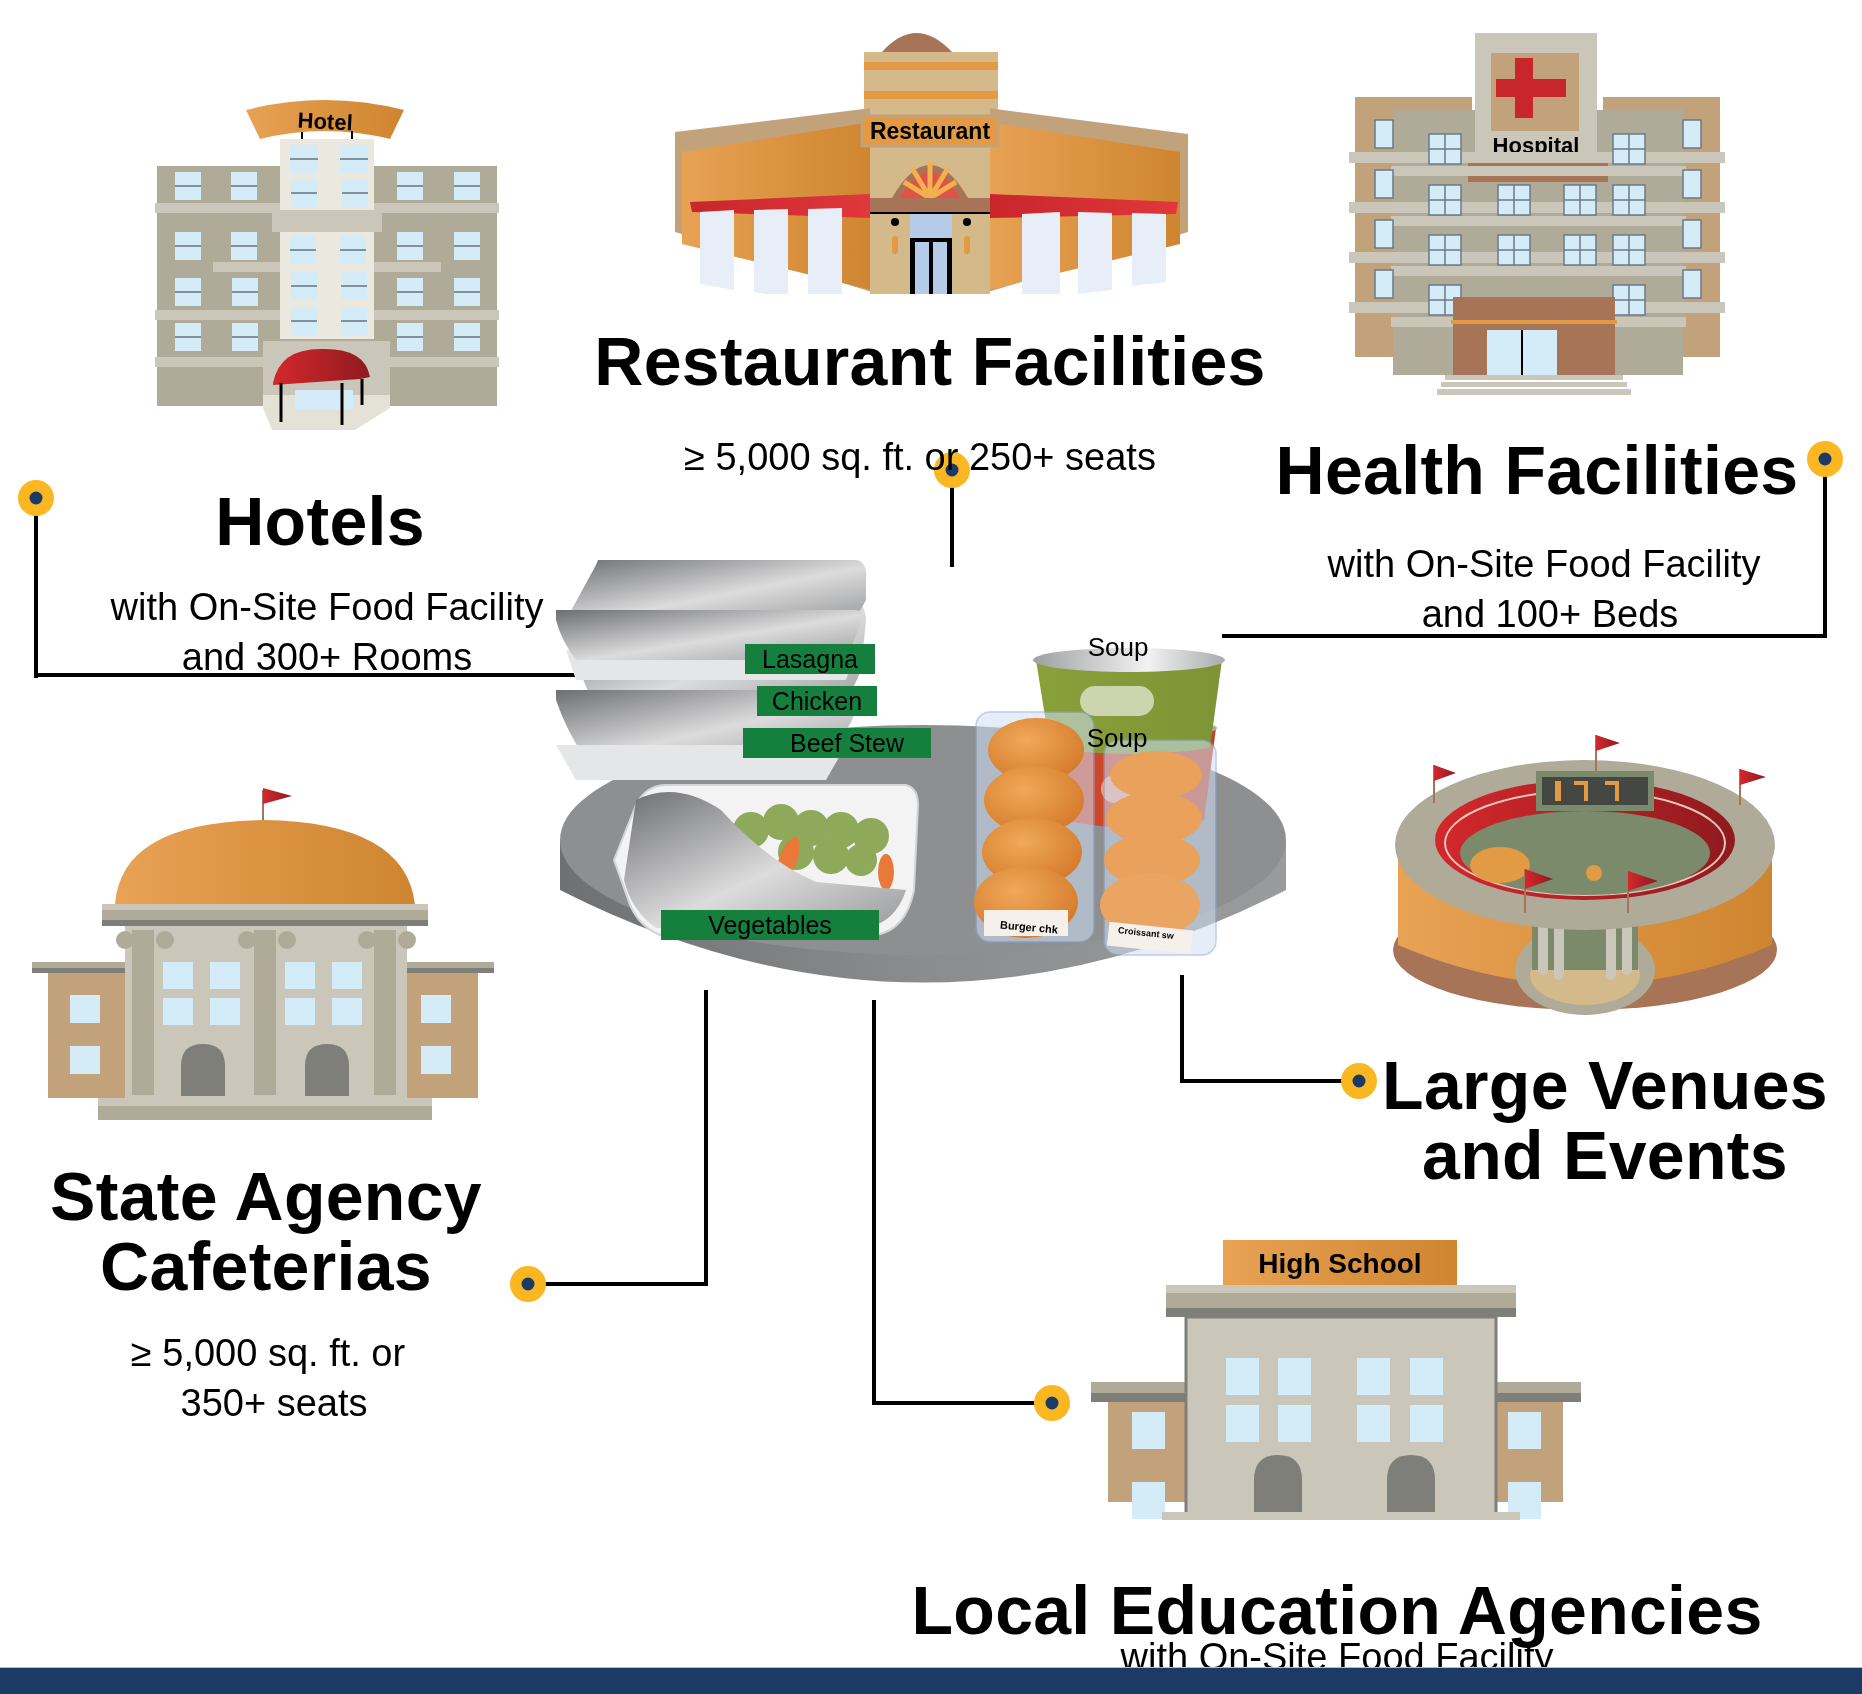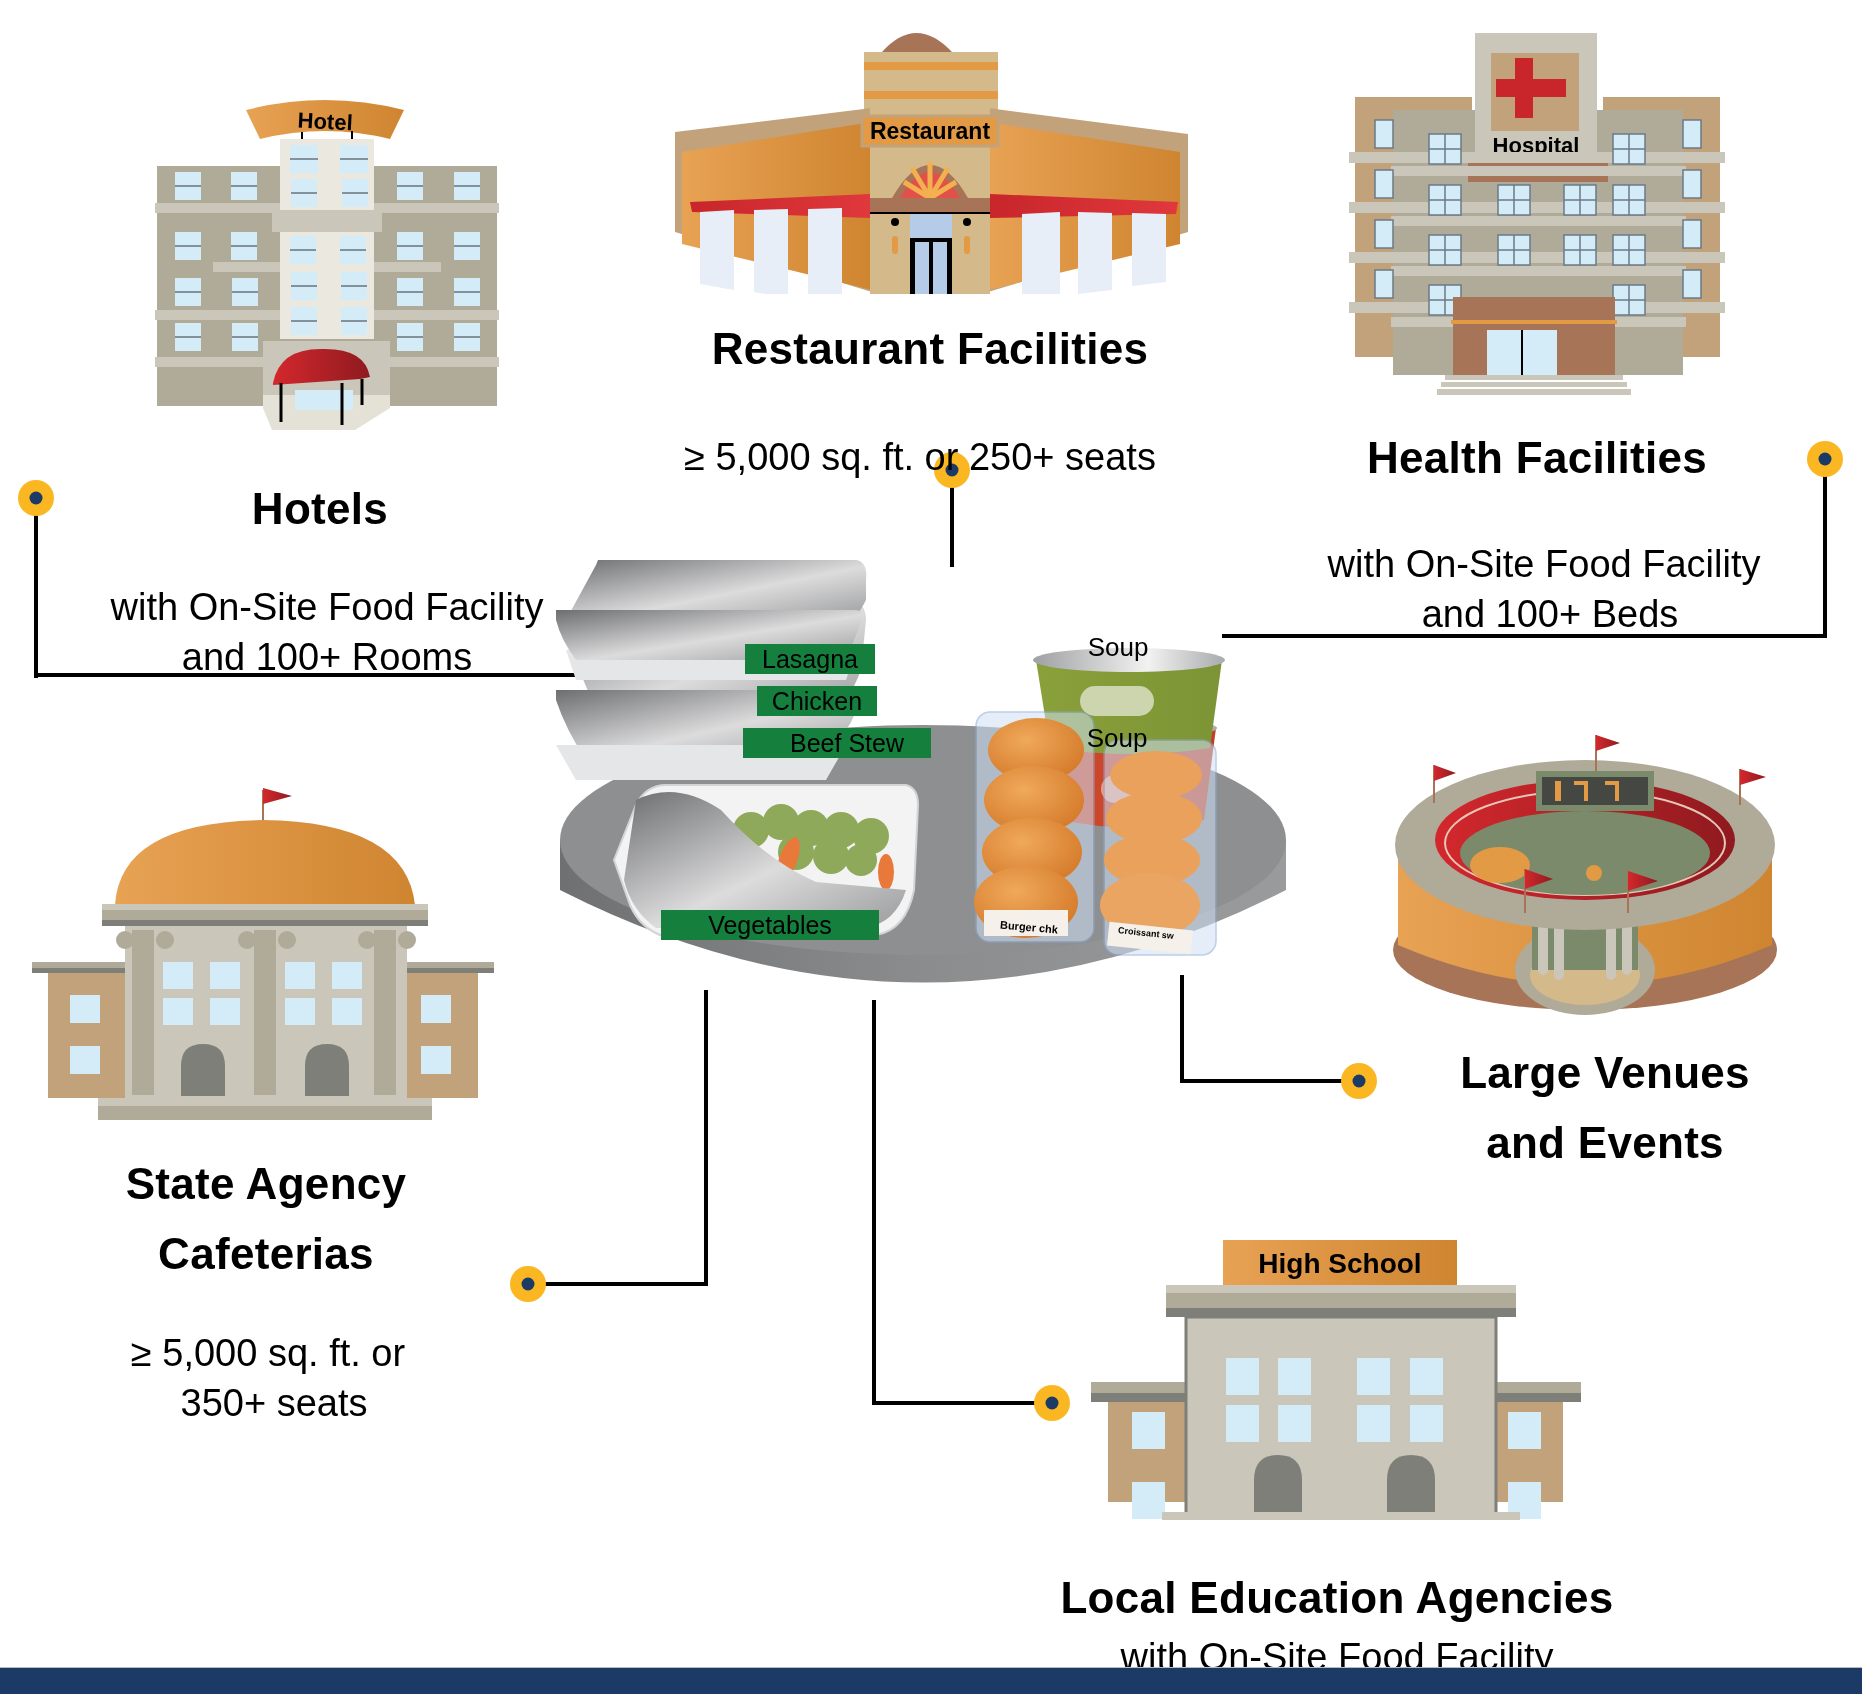--- a/index.html
+++ b/index.html
@@ -1,19 +1,19 @@
 <!DOCTYPE html>
 <html><head>
 <meta charset="utf-8">
 <style>
   html, body { margin:0; padding:0; background:#ffffff; }
   body { width:1862px; height:1694px; position:relative; overflow:hidden;
          font-family:"Liberation Sans", "DejaVu Sans", sans-serif; color:#000; }
   .abs { position:absolute; }
-  .title { position:absolute; font-weight:bold; font-size:44px; line-height:1; white-space:nowrap;
+  .title { position:absolute; font-weight:bold; font-size:68px; line-height:1; white-space:nowrap;
            transform:translateX(-50%); text-align:center; letter-spacing:0.3px; }
   .sub { position:absolute; font-weight:normal; font-size:38px; line-height:1; white-space:nowrap;
          transform:translateX(-50%); text-align:center;margin-top:38px; }
   .line { position:absolute; background:#000; }
   .dot { position:absolute; width:36px; height:36px; border-radius:50%; background:#fbb722;
          transform:translate(-50%,-50%); }
   .dot::after { content:""; position:absolute; left:50%; top:50%; width:13px; height:13px;
                 border-radius:50%; background:#1b3a66; transform:translate(-50%,-50%); }
   .footer-bar { position:absolute; left:0; top:1667px; width:1862px; height:27px; background:#1b3a66;
                 border-top:1px solid #b9bcc2; }
@@ -133,21 +133,21 @@
   <rect x="113" y="246" width="127" height="65" fill="#cac6ba"></rect>
   <path d="M113 300 L240 300 L240 313 L205 335 L122 335 L113 313 Z" fill="#e4e1d7"></path>
   <rect x="145" y="295" width="58" height="20" fill="#d3ecf8"></rect>
   <path d="M123 288 Q130 252 175 254 Q215 254 220 282 L210 284 L123 290 Z" fill="url(#gRed)"></path>
   <line x1="131" y1="288" x2="131" y2="327" stroke="#000" stroke-width="3"></line>
   <line x1="192" y1="288" x2="192" y2="330" stroke="#000" stroke-width="3"></line>
   <line x1="212" y1="284" x2="212" y2="310" stroke="#000" stroke-width="3"></line>
 </svg>
 <div class="title" style="left:320px; top:487px;">Hotels</div>
 <div class="sub" style="left:327px; top:550px;">with On-Site Food Facility</div>
-<div class="sub" style="left:327px; top:600px;">and 100+ Rooms</div>
+<div class="sub" style="left:327px; top:600px;">and 300+ Rooms</div>
 
 <svg class="abs" style="left:670px; top:22px;" width="520" height="272" viewBox="0 0 520 272">
   <defs>
     <linearGradient id="gROrange" x1="0" x2="1">
         <stop offset="0" stop-color="#e8a254"></stop>
         <stop offset="1" stop-color="#cf8530"></stop>
       </linearGradient>
     <linearGradient id="gRRed" x1="0" x2="1">
         <stop offset="0" stop-color="#c8262b"></stop>
         <stop offset="1" stop-color="#e0383c"></stop>

